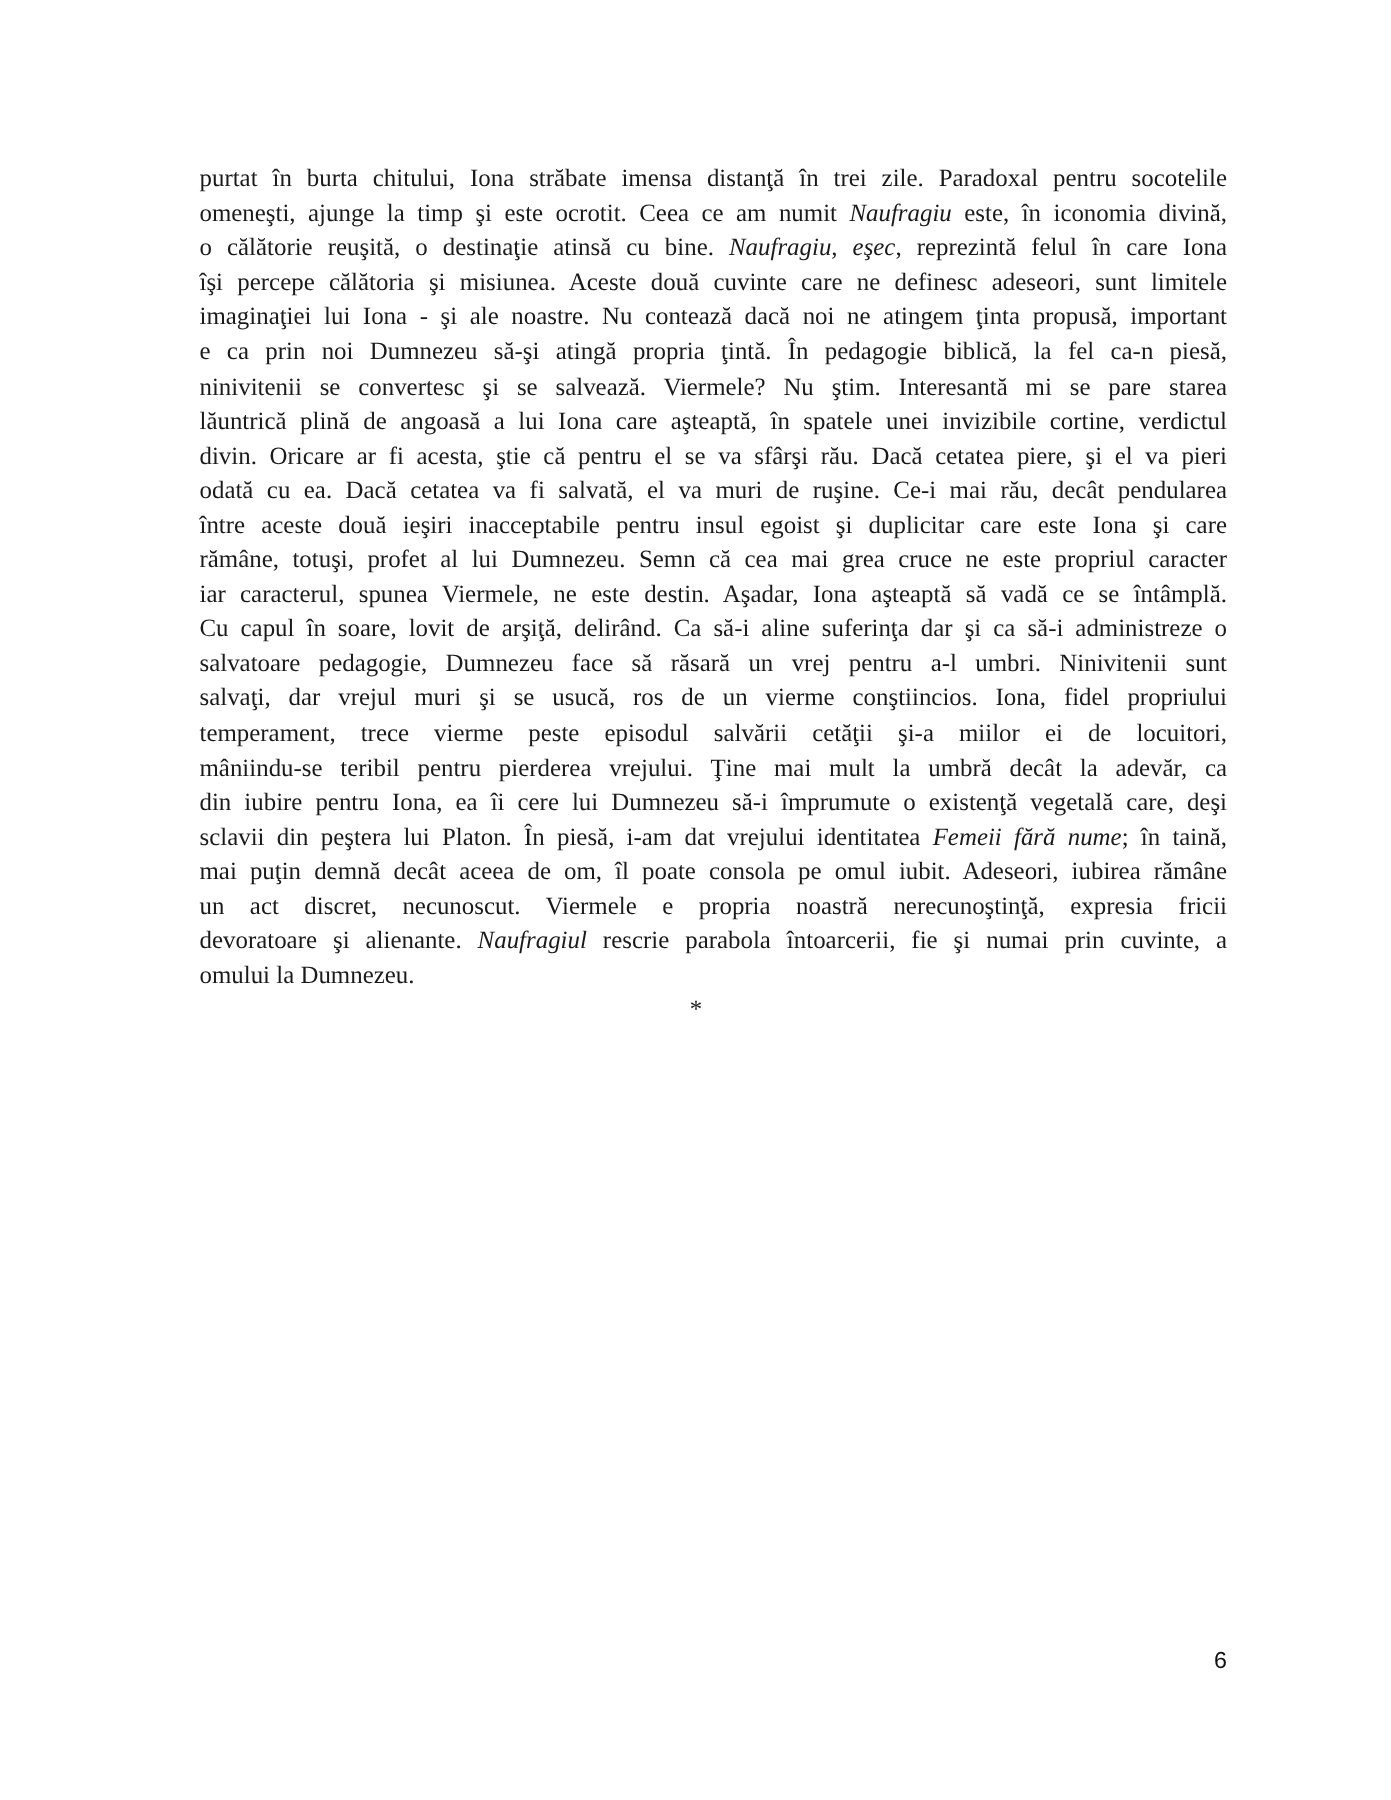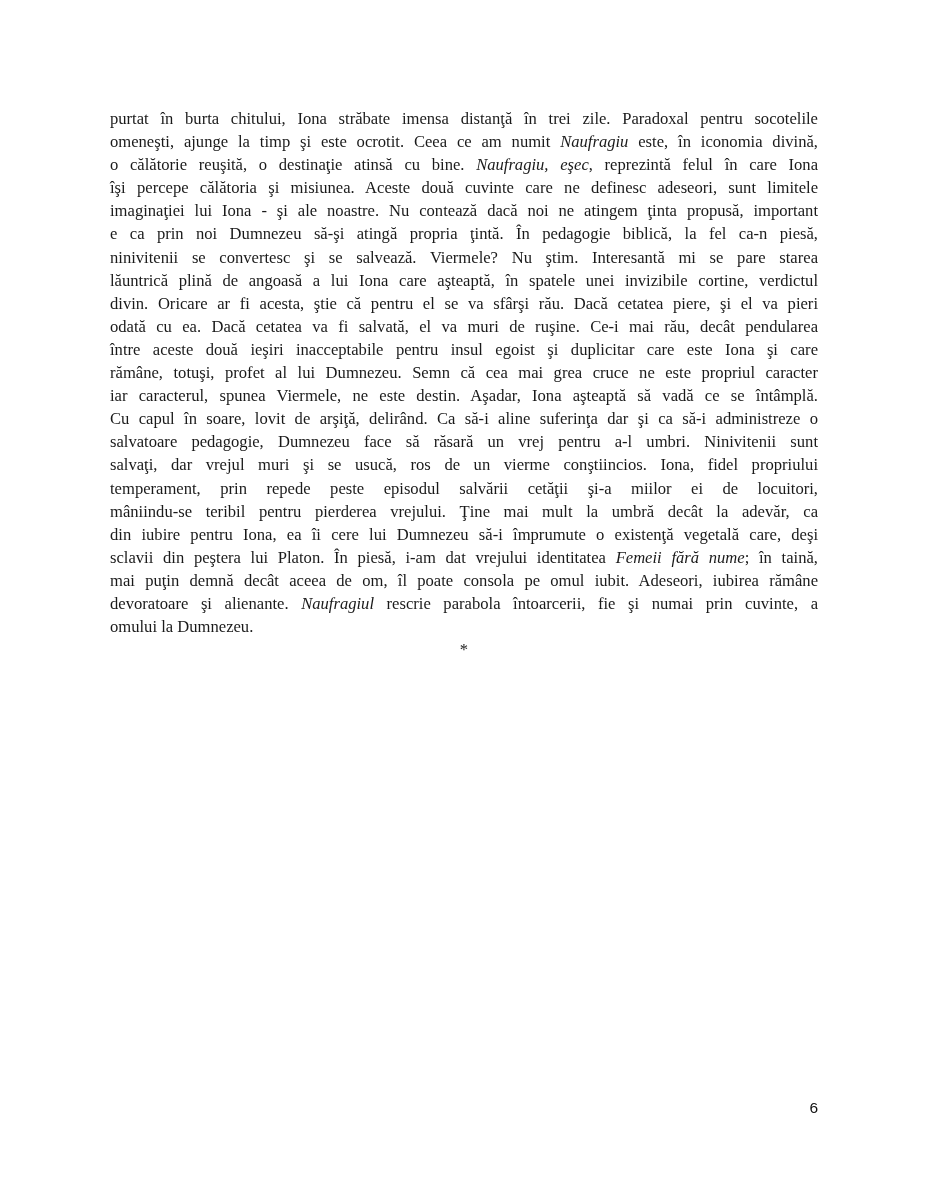--- a/index.html
+++ b/index.html
@@ -21,20 +21,21 @@
     left: 110px;
     top: 107px;
     width: 708px;
     font-size: 16.6px;
     line-height: 23.1px;
   }
   .line {
     height: 23.1px;
     text-align: justify;
     text-align-last: justify;
+    margin-left: 23px;
   }
   .line.justify::after {
     content: "";
     display: inline-block;
     width: 100%;
     height: 0;
   }
   .line.plain {
     text-align: center;
     text-align-last: left;
@@ -74,24 +75,25 @@
         <div class="line justify"><span>ninivitenii se convertesc şi se salvează. Viermele? Nu ştim. Interesantă mi se pare starea</span></div>
         <div class="line justify"><span>lăuntrică plină de angoasă a lui Iona care aşteaptă, în spatele unei invizibile cortine, verdictul</span></div>
         <div class="line justify"><span>divin. Oricare ar fi acesta, ştie că pentru el se va sfârşi rău. Dacă cetatea piere, şi el va pieri</span></div>
         <div class="line justify"><span>odată cu ea. Dacă cetatea va fi salvată, el va muri de ruşine. Ce-i mai rău, decât pendularea</span></div>
         <div class="line justify"><span>între aceste două ieşiri inacceptabile pentru insul egoist şi duplicitar care este Iona şi care</span></div>
         <div class="line justify"><span>rămâne, totuşi, profet al lui Dumnezeu. Semn că cea mai grea cruce ne este propriul caracter</span></div>
         <div class="line justify"><span>iar caracterul, spunea Viermele, ne este destin. Aşadar, Iona aşteaptă să vadă ce se întâmplă.</span></div>
         <div class="line justify"><span>Cu capul în soare, lovit de arşiţă, delirând. Ca să-i aline suferinţa dar şi ca să-i administreze o</span></div>
         <div class="line justify"><span>salvatoare pedagogie, Dumnezeu face să răsară un vrej pentru a-l umbri. Ninivitenii sunt</span></div>
         <div class="line justify"><span>salvaţi, dar vrejul muri şi se usucă, ros de un vierme conştiincios. Iona, fidel propriului</span></div>
-        <div class="line justify"><span>temperament, prin repede peste episodul salvării cetăţii şi-a miilor ei de locuitori,</span></div>
+        <div class="line justify"><span>temperament, trece vierme peste episodul salvării cetăţii şi-a miilor ei de locuitori,</span></div>
         <div class="line justify"><span>mâniindu-se teribil pentru pierderea vrejului. Ţine mai mult la umbră decât la adevăr, ca</span></div>
         <div class="line justify"><span>din iubire pentru Iona, ea îi cere lui Dumnezeu să-i împrumute o existenţă vegetală care, deşi</span></div>
         <div class="line justify"><span>sclavii din peştera lui Platon. În piesă, i-am dat vrejului identitatea </span><em>Femeii fără nume</em><span>; în taină,</span></div>
         <div class="line justify"><span>mai puţin demnă decât aceea de om, îl poate consola pe omul iubit. Adeseori, iubirea rămâne</span></div>
+        <div class="line justify"><span>un act discret, necunoscut. Viermele e propria noastră nerecunoştinţă, expresia fricii</span></div>
         <div class="line justify"><span>devoratoare şi alienante. </span><em>Naufragiul</em><span> rescrie parabola întoarcerii, fie şi numai prin cuvinte, a</span></div>
         <div class="line plain"><span>omului la Dumnezeu.</span></div>
       </div>
     <div class="separator">*</div>
   </div>
   <div class="page-number">6</div>
 </div>
 
 </body></html>

